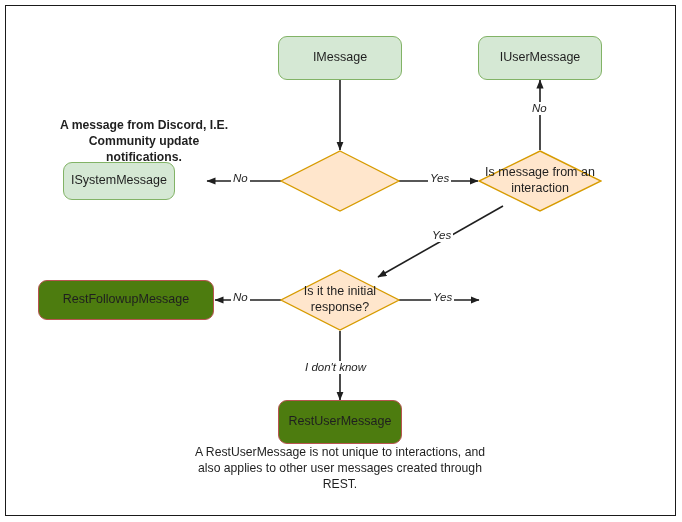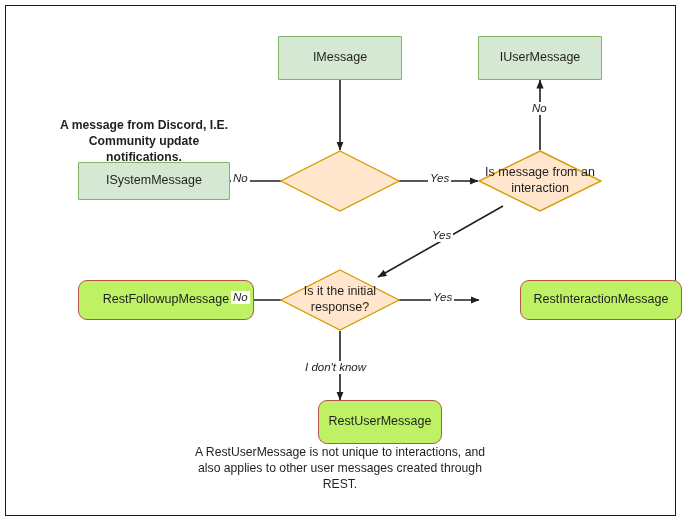--- a/index.html
+++ b/index.html
@@ -41,27 +41,26 @@
     align-items: center;
     justify-content: center;
     text-align: center;
     font-size: 12.5px;
     color: #1f1f1f;
     line-height: 1.25;
   }
   .node-green {
     background: #d5e8d4;
     border: 1.2px solid #82b366;
-    border-radius: 1px;
+    border-radius: 9px;
   }
   .node-red {
-    background: #bef264;
+    background: #4d7c0f;
     border: 1.2px solid #b85450;
     border-radius: 9px;
-    margin-left: 40px;
   }
   .diamond-wrap {
     position: absolute;
     display: flex;
     align-items: center;
     justify-content: center;
   }
   .diamond-wrap svg {
     position: absolute;
     left: 0;
@@ -134,31 +133,28 @@
   </svg>
 
   <div class="node node-green" style="left:278px; top:36px; width:124px; height:44px;">
     <span>IMessage</span>
   </div>
 
   <div class="node node-green" style="left:478px; top:36px; width:124px; height:44px;">
     <span>IUserMessage</span>
   </div>
 
-  <div class="node node-green" style="left:78px; top:162px; width:152px; height:38px;">
+  <div class="node node-green" style="left:63px; top:162px; width:112px; height:38px;">
     <span>ISystemMessage</span>
   </div>
 
   <div class="node node-red" style="left:38px; top:280px; width:176px; height:40px;">
     <span>RestFollowupMessage</span>
   </div>
 
-  <div class="node node-red" style="left:480px; top:280px; width:162px; height:40px;">
-    <span>RestInteractionMessage</span>
-  </div>
 
   <div class="node node-red" style="left:278px; top:400px; width:124px; height:44px;">
     <span>RestUserMessage</span>
   </div>
 
   <div class="diamond-wrap" style="left:280px; top:150px; width:120px; height:62px;">
     <svg width="120" height="62" viewBox="0 0 120 62">
       <polygon points="60,1 119,31 60,61 1,31" fill="#ffe6cc" stroke="#d79b00" stroke-width="1.4"></polygon>
     </svg>
   </div>

